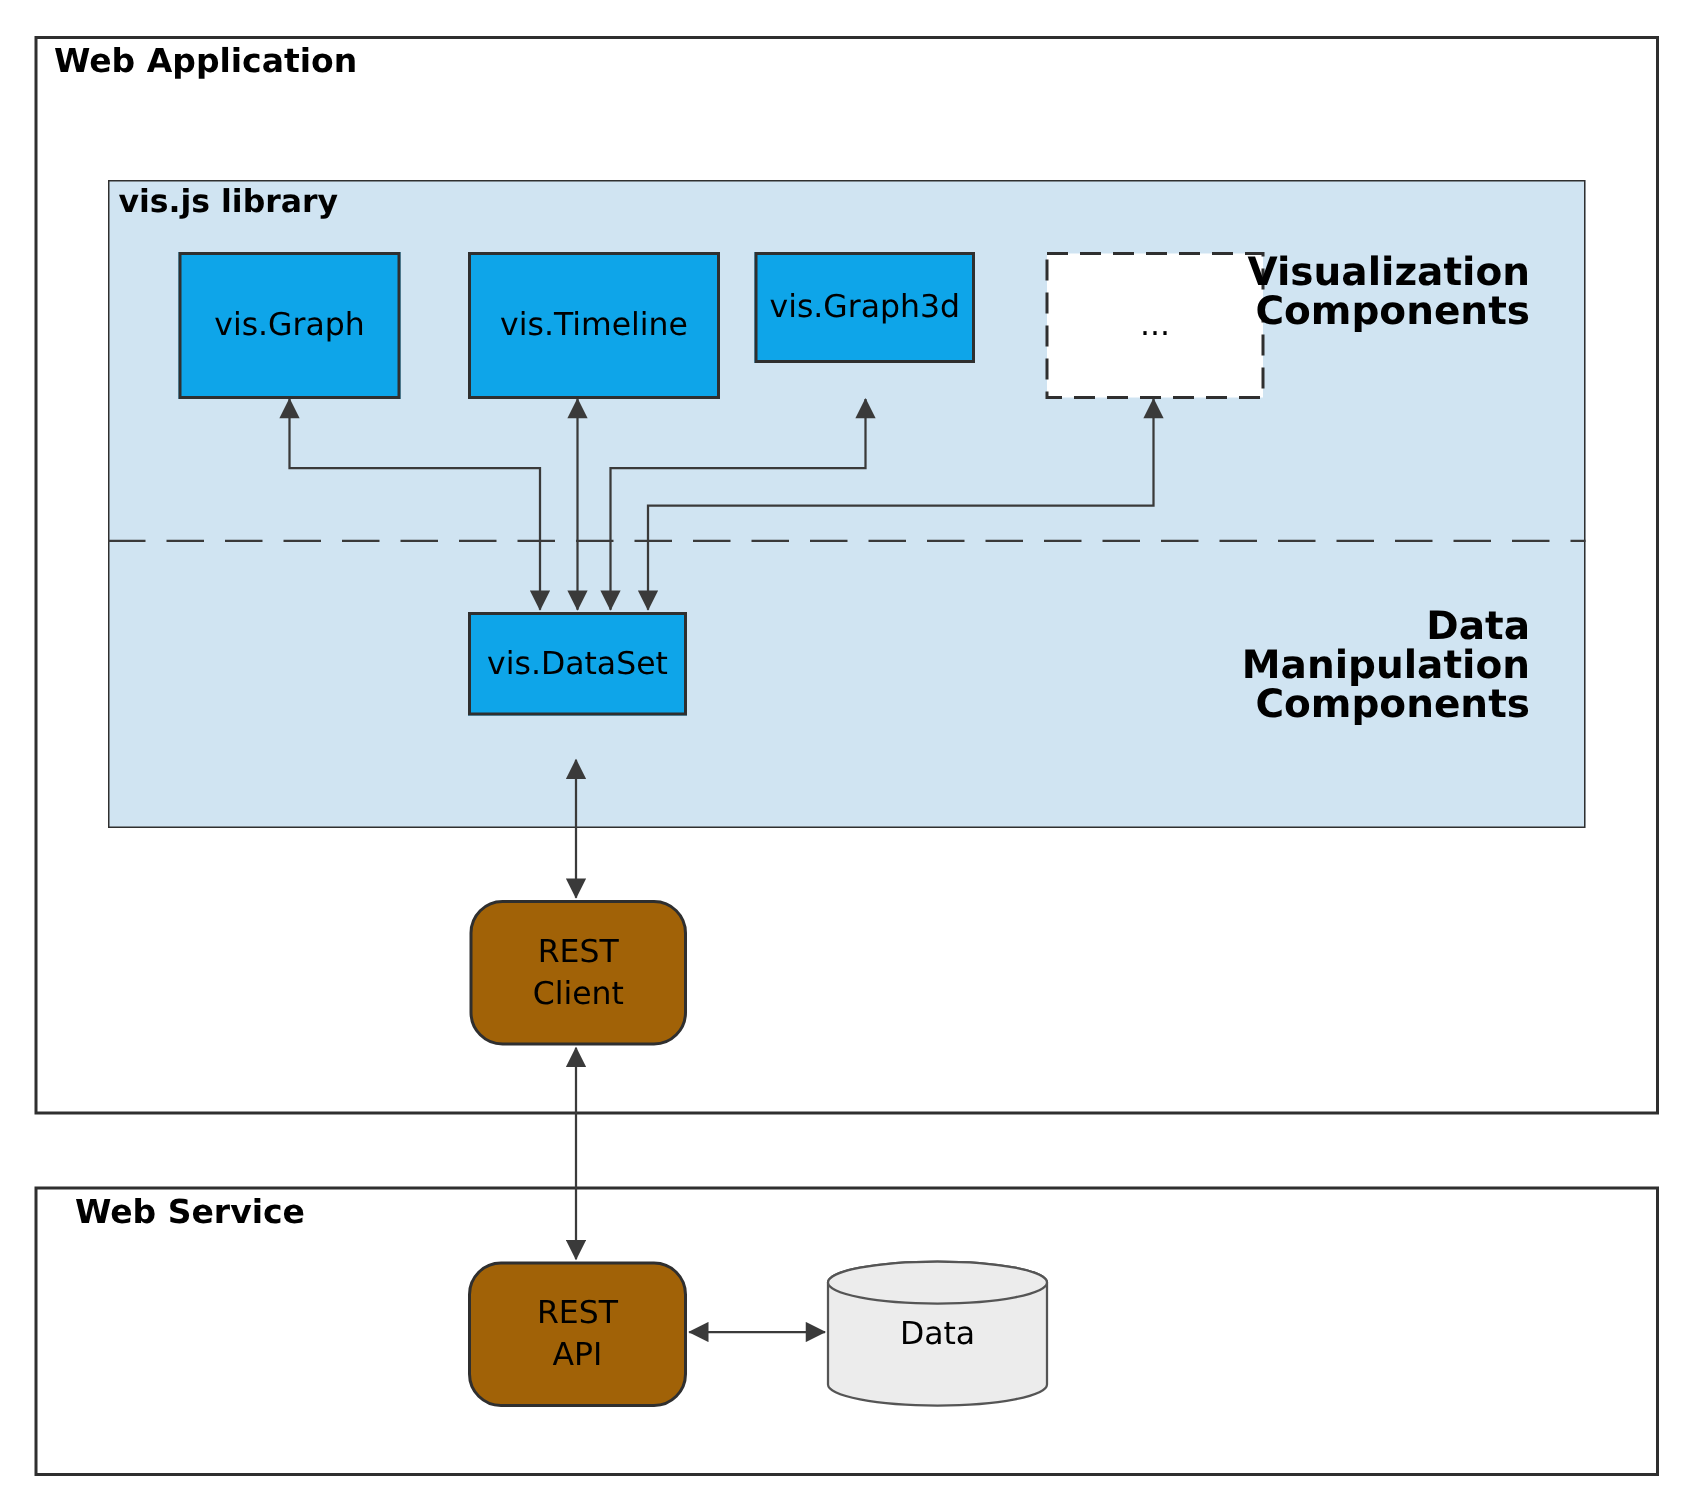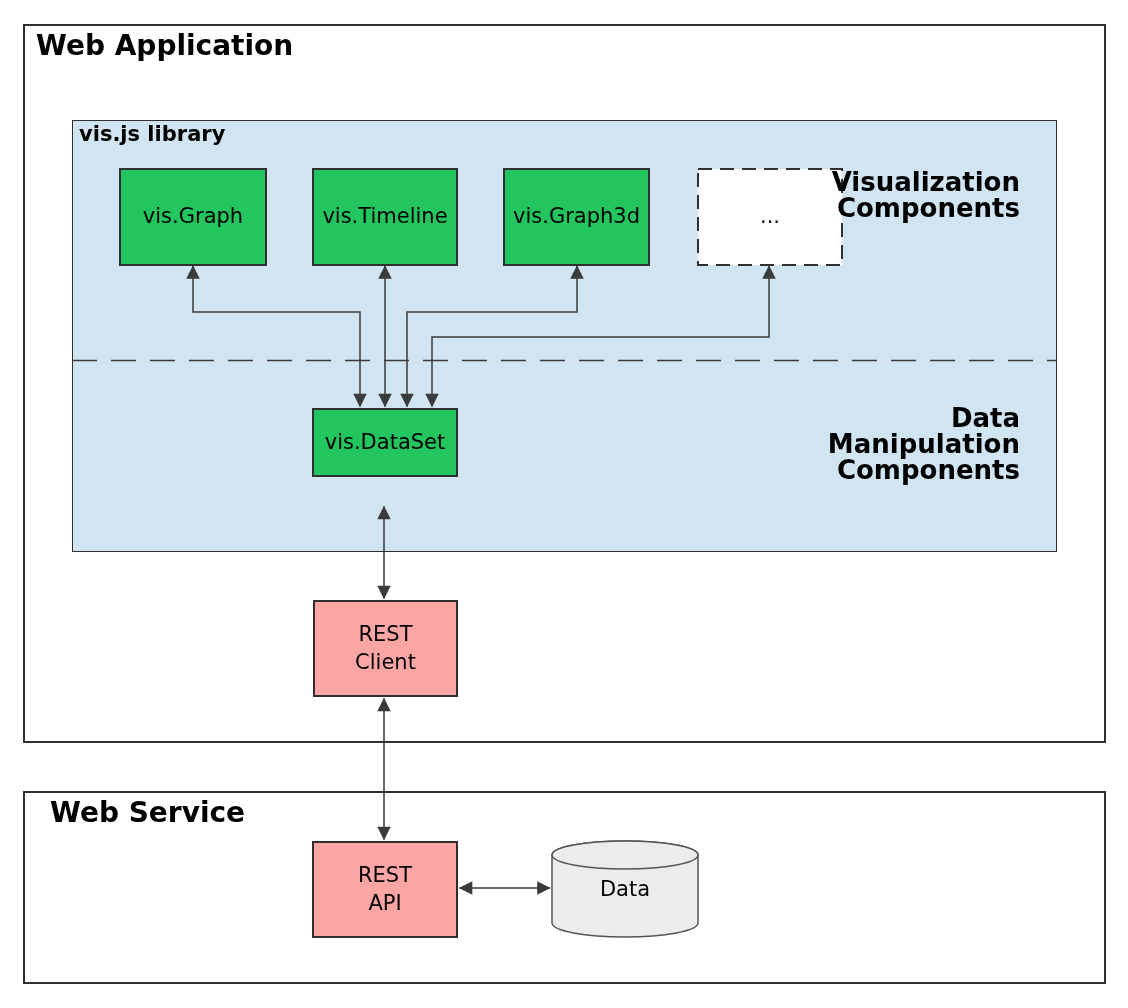--- a/index.html
+++ b/index.html
@@ -10,32 +10,32 @@
   }
   .frame {
     position:absolute; box-sizing:border-box;
     border:2px solid #2f2f2f; background:#ffffff; z-index:1;
   }
   .panel {
     position:absolute; box-sizing:border-box;
     background:#d0e4f2; border:1px solid #2f2f2f; z-index:1;
   }
   .section-title {
-    position:absolute; font-size:28px; font-weight:bold; z-index:4; white-space:nowrap;
+    position:absolute; font-size:22px; font-weight:bold; z-index:4; white-space:nowrap;
   }
   .sub-title {
     position:absolute; font-size:21px; font-weight:bold; z-index:4; white-space:nowrap;
   }
   .node {
     position:absolute; box-sizing:border-box; z-index:3;
-    border:2px solid #2f2f2f; background:#22c55e;
+    border:2px solid #2f2f2f; background:#0ea5e9;
     display:flex; align-items:center; justify-content:center;
     font-size:21px; line-height:1.3; text-align:center; white-space:pre-line;
   }
-  .node.gray { background:#fca5a5; }
+  .node.gray { background:#a16207;border-radius:22px; }
   .node.ghost { border:none; background:transparent; }
   .side-label {
     position:absolute; z-index:4; font-size:26px; font-weight:bold;
     line-height:26px; text-align:right; white-space:pre-line;
   }
   svg.overlay {
     position:absolute; left:0; top:0; z-index:2; pointer-events:none;
   }
 </style>
 </head>
@@ -74,24 +74,24 @@
 
   <g>
     <path d="M552,855 A73,14 0 0 1 698,855 L698,923 A73,14 0 0 1 552,923 Z" fill="#ececec" stroke="#555555" stroke-width="1.5"></path>
     <ellipse cx="625" cy="855" rx="73" ry="14" fill="#ececec" stroke="#555555" stroke-width="1.5"></ellipse>
   </g>
 </svg>
 
 <div class="node" style="left:119px; top:168px; width:148px; height:98px;">
   <span>vis.Graph</span>
 </div>
-<div class="node" style="left:312px; top:168px; width:146px; height:98px;">
+<div class="node" style="left:312px; top:168px; width:168px; height:98px;">
   <span>vis.Timeline</span>
 </div>
-<div class="node" style="left:503px; top:168px; width:147px; height:98px;">
+<div class="node" style="left:503px; top:168px; width:147px; height:74px;">
   <span>vis.Graph3d</span>
 </div>
 <div class="node ghost" style="left:697px; top:168px; width:146px; height:98px;">
   <span>...</span>
 </div>
 
 <div class="side-label" style="right:108px; top:169px;">Visualization
 Components</div>
 <div class="side-label" style="right:108px; top:405px;">Data
 Manipulation

